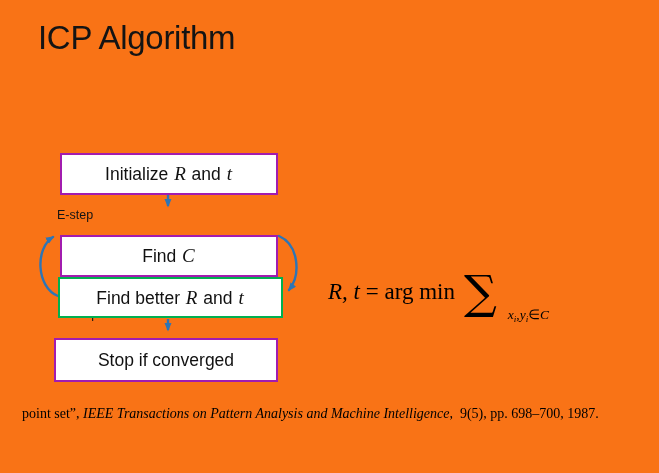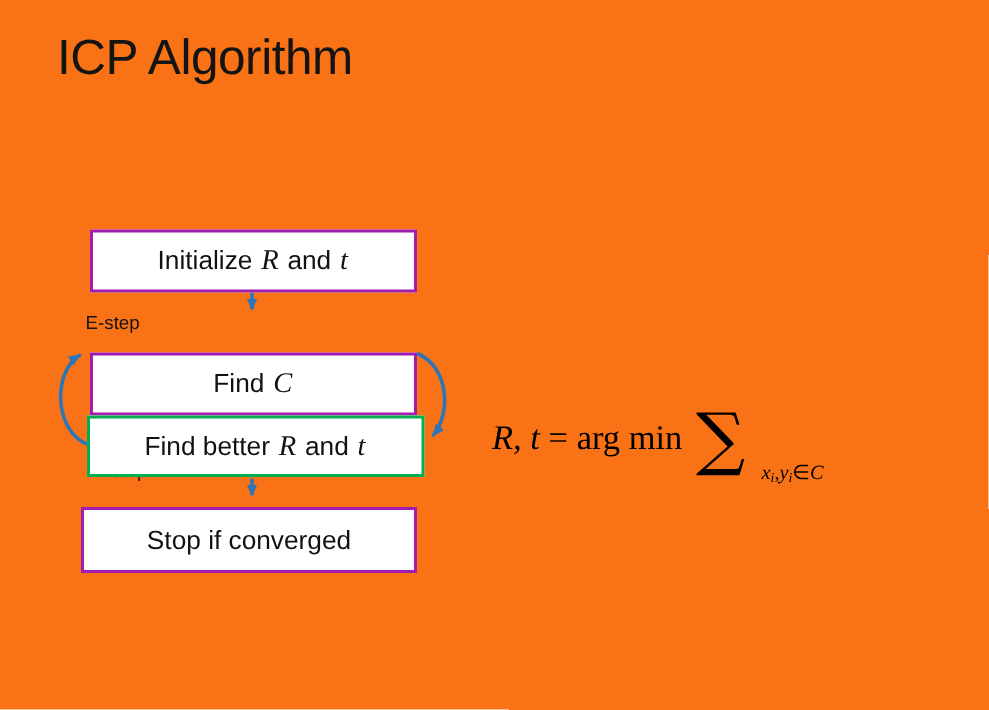--- a/index.html
+++ b/index.html
@@ -95,15 +95,16 @@
 
   <div class="formula">
     <span><span class="fit">R, t</span><span class="frm"> = arg min</span></span>
     <span class="sumwrap">
       <span class="sumsym">∑</span>
       <span class="sumsub"><span class="fit">x</span><span class="fit ssub">i</span><span class="frm">,</span><span class="fit">y</span><span class="fit ssub">i</span><span class="frm">∈</span><span class="fit">C</span></span>
     </span>
   </div>
 
   <div class="citation">
+    <div><span>point set”, </span><span class="cit-journal">IEEE Transactions on Pattern Analysis and Machine Intelligence</span><span>,&nbsp; 9(5), pp. 698–700, 1987.</span></div>
   </div>
 
 </div>
 
 </body></html>

